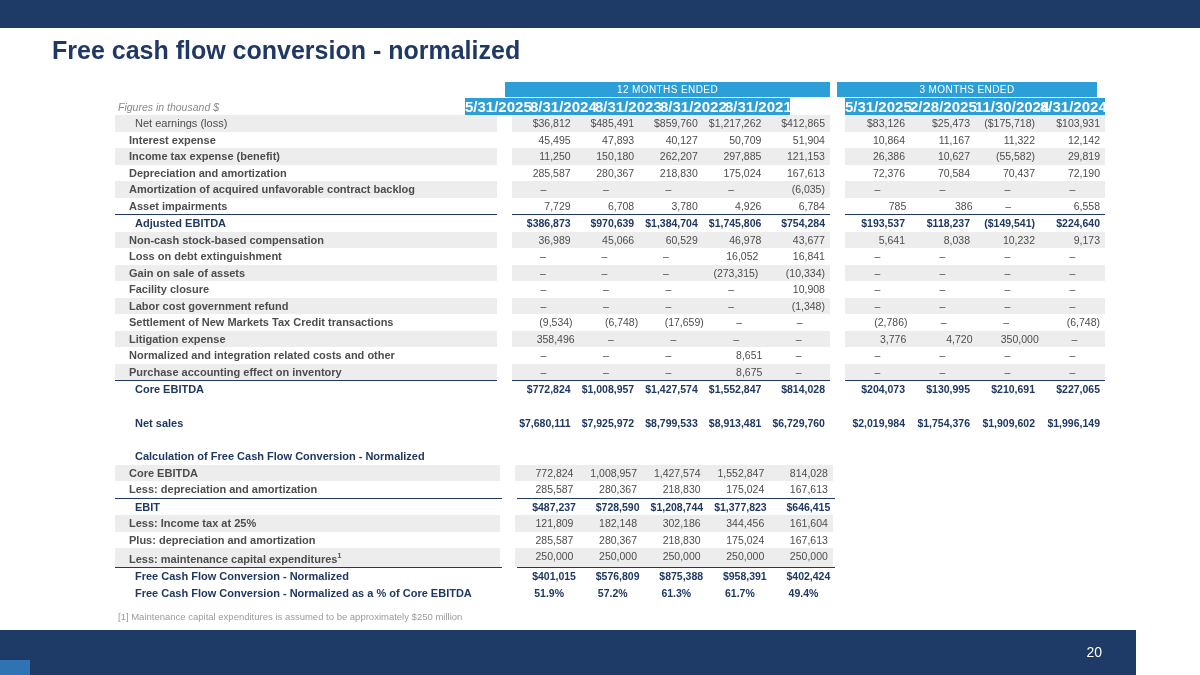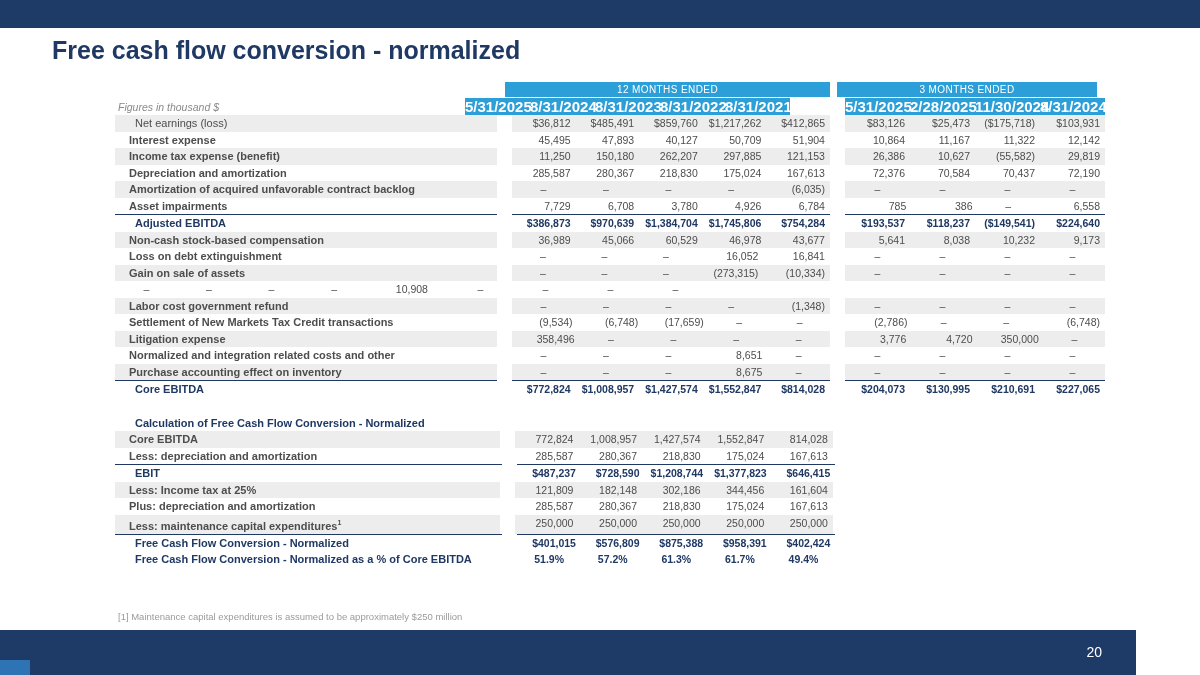--- a/index.html
+++ b/index.html
@@ -231,20 +231,21 @@
           <div class="cell">(10,334)</div>
         </div>
         <div class="block b3 stripe">
           <div class="cell dash">–</div>
           <div class="cell dash">–</div>
           <div class="cell dash">–</div>
           <div class="cell dash">–</div>
         </div>
       </div>
       <div class="trow normal">
+        <div class="rlabel indent">Facility closure</div>
         <div class="block b12">
           <div class="cell dash">–</div>
           <div class="cell dash">–</div>
           <div class="cell dash">–</div>
           <div class="cell dash">–</div>
           <div class="cell">10,908</div>
         </div>
         <div class="block b3">
           <div class="cell dash">–</div>
           <div class="cell dash">–</div>
@@ -341,20 +342,36 @@
           <div class="cell">$1,552,847</div>
           <div class="cell">$814,028</div>
         </div>
         <div class="block b3">
           <div class="cell">$204,073</div>
           <div class="cell">$130,995</div>
           <div class="cell">$210,691</div>
           <div class="cell">$227,065</div>
         </div>
       </div>
+      <div class="trow navy gap-before">
+        <div class="rlabel">Net sales</div>
+        <div class="block b12">
+          <div class="cell">$7,680,111</div>
+          <div class="cell">$7,925,972</div>
+          <div class="cell">$8,799,533</div>
+          <div class="cell">$8,913,481</div>
+          <div class="cell">$6,729,760</div>
+        </div>
+        <div class="block b3">
+          <div class="cell">$2,019,984</div>
+          <div class="cell">$1,754,376</div>
+          <div class="cell">$1,909,602</div>
+          <div class="cell">$1,996,149</div>
+        </div>
+      </div>
       <div class="trow section gap-before">
         <div class="rlabel">Calculation of Free Cash Flow Conversion - Normalized</div>
         <div class="block b12"></div>
         <div class="block b3"></div>
       </div>
       <div class="trow normal">
         <div class="rlabel indent stripe">Core EBITDA</div>
         <div class="block b12 stripe">
           <div class="cell">772,824</div>
           <div class="cell">1,008,957</div>

